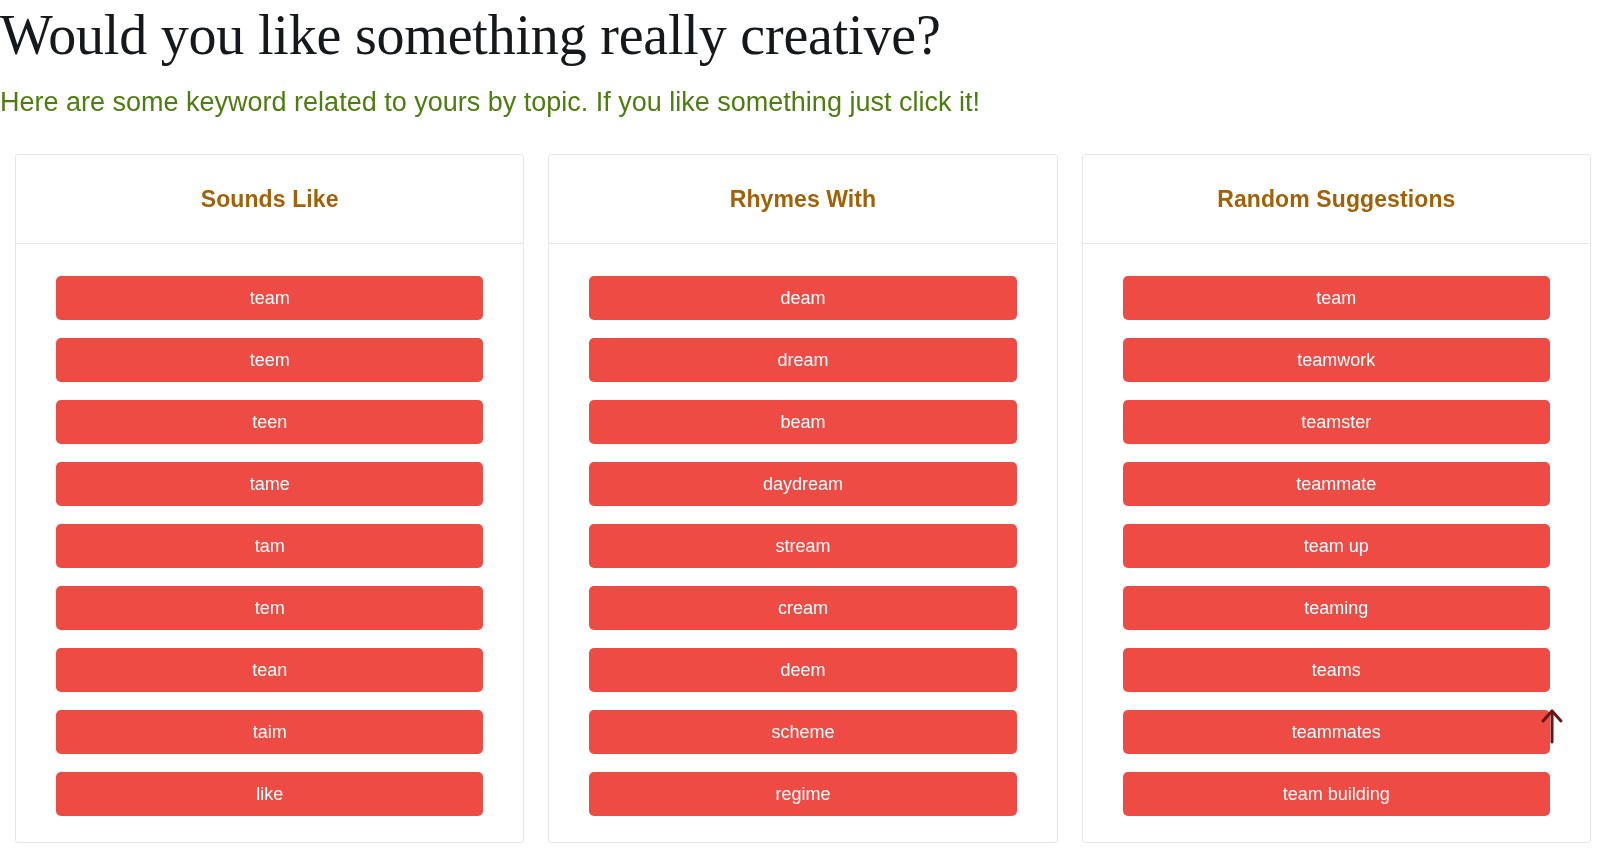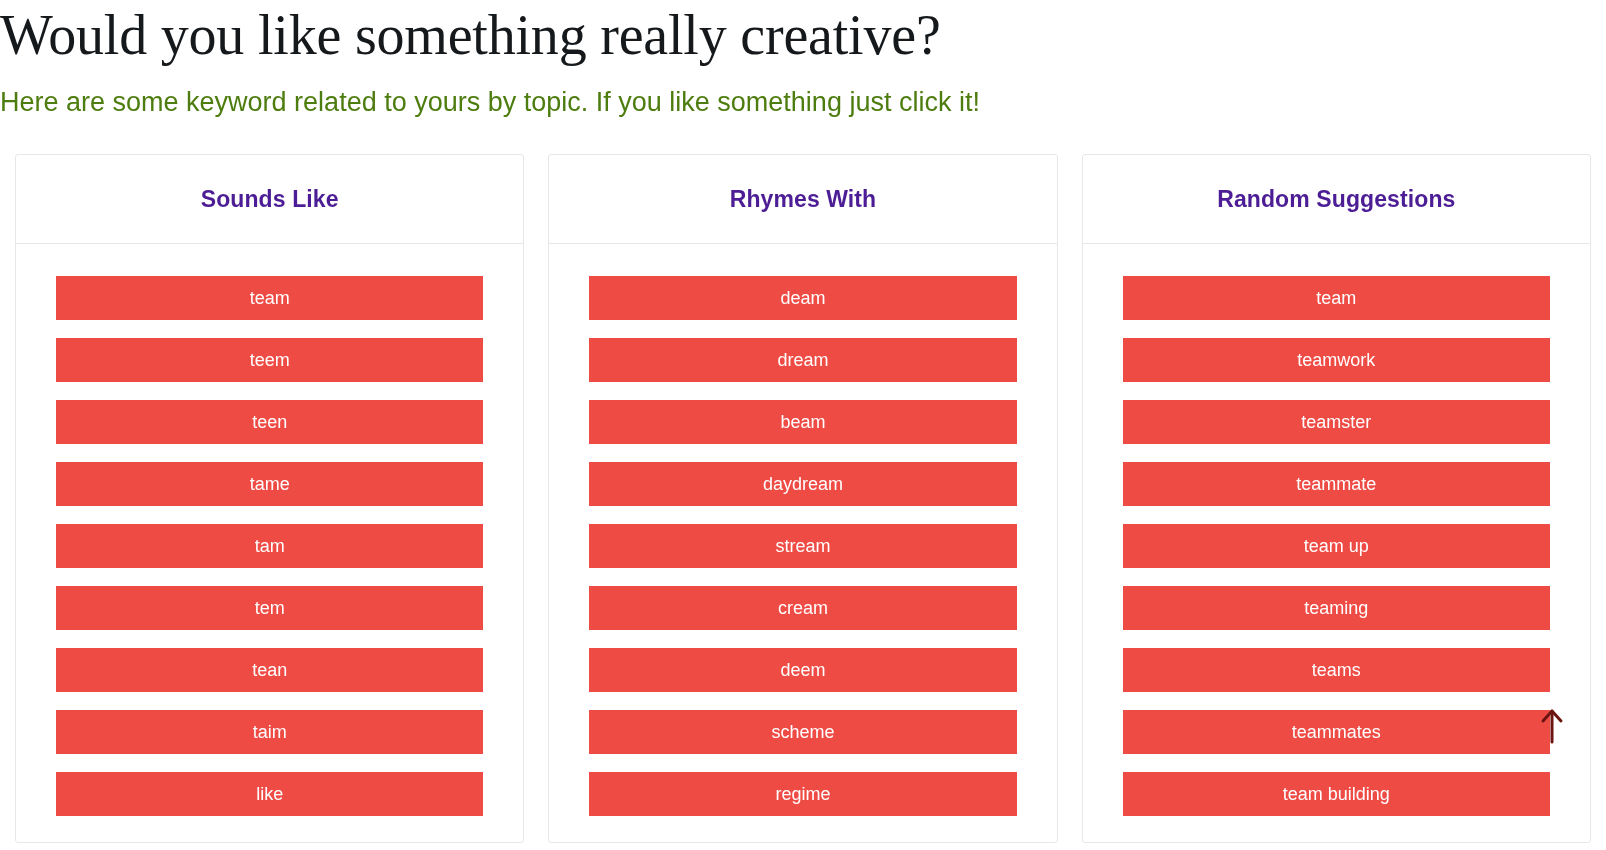--- a/index.html
+++ b/index.html
@@ -69,38 +69,38 @@
     display: flex;
     align-items: center;
     justify-content: center;
     border-bottom: 1px solid #e6e7e8;
     box-sizing: border-box;
   }
   .card-title {
     font-family: "Liberation Sans", sans-serif;
     font-size: 23px;
     font-weight: 700;
-    color: #4c1d95;
+    color: #a16207;
     letter-spacing: 0.1px;
   }
   .card-body {
     padding: 32px 40px 26px 40px;
     display: flex;
     flex-direction: column;
     gap: 18px;
   }
 
   
   .word-btn {
     display: block;
     width: 100%;
     height: 44px;
     line-height: 44px;
     border: none;
-    border-radius: 0;
+    border-radius: 5px;
     background: #ef4b45;
     color: #ffffff;
     font-family: "Liberation Sans", sans-serif;
     font-size: 18px;
     font-weight: 400;
     text-align: center;
     cursor: pointer;
     padding: 0;
     box-sizing: border-box;
     white-space: nowrap;

